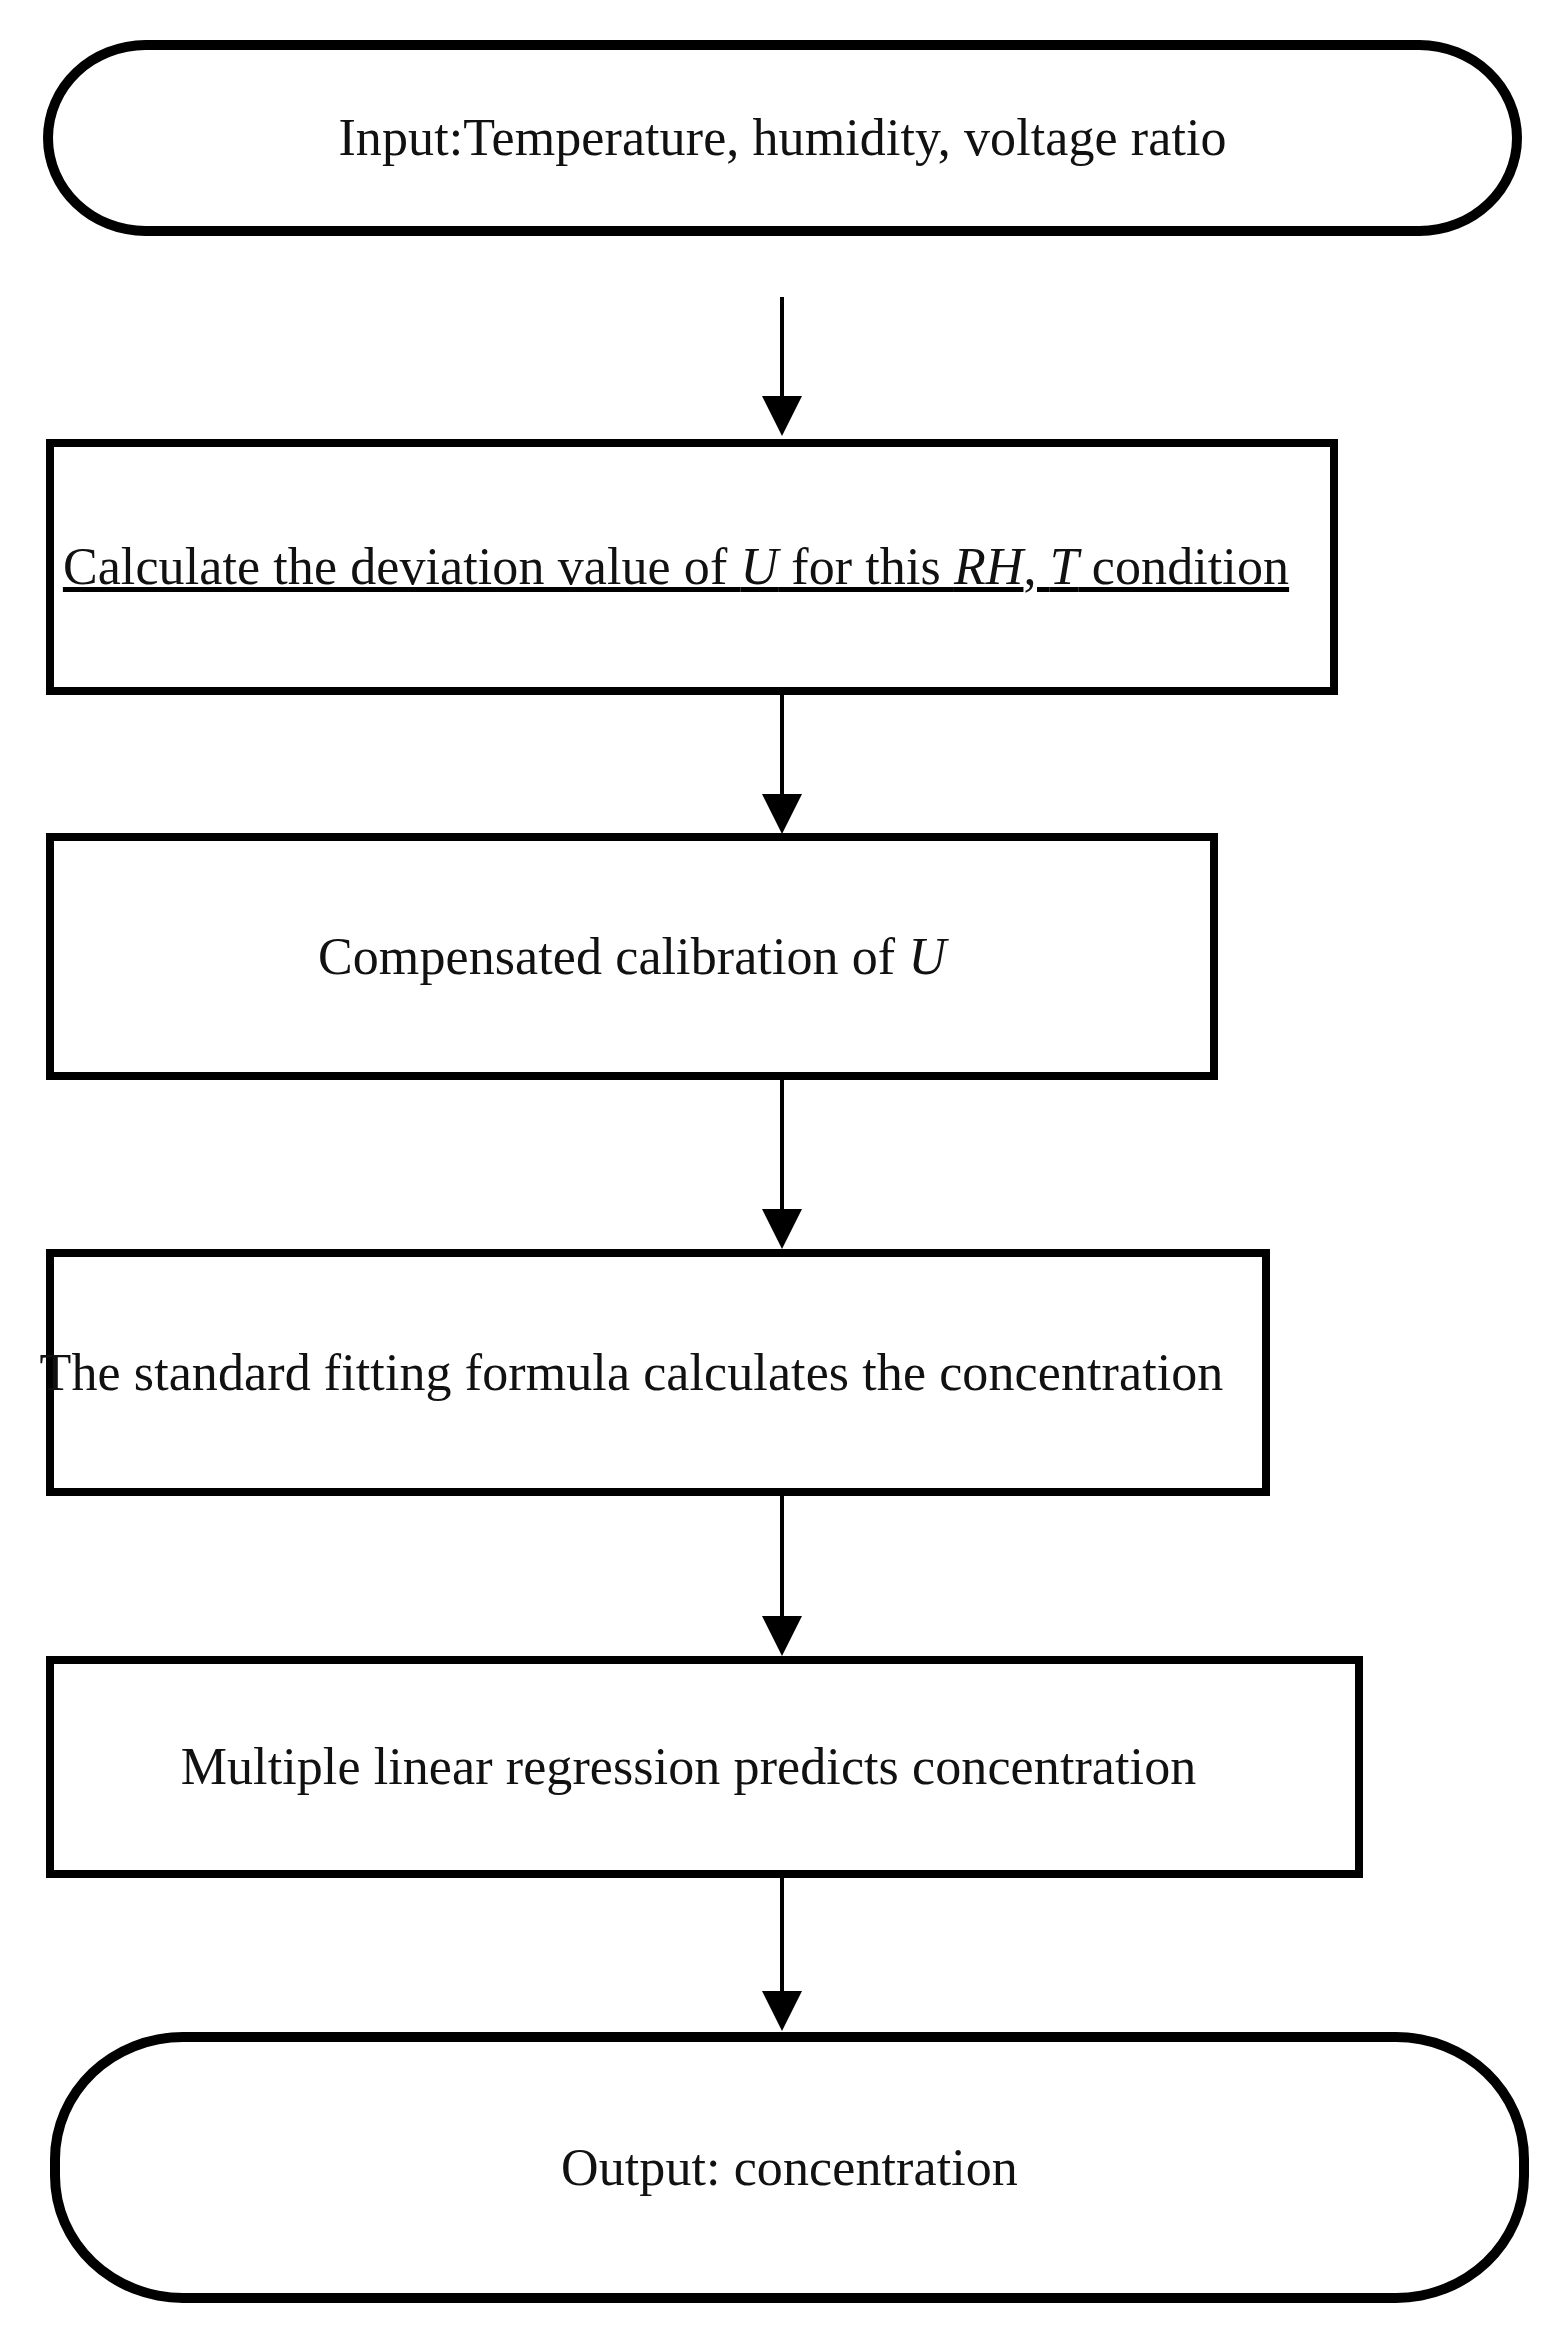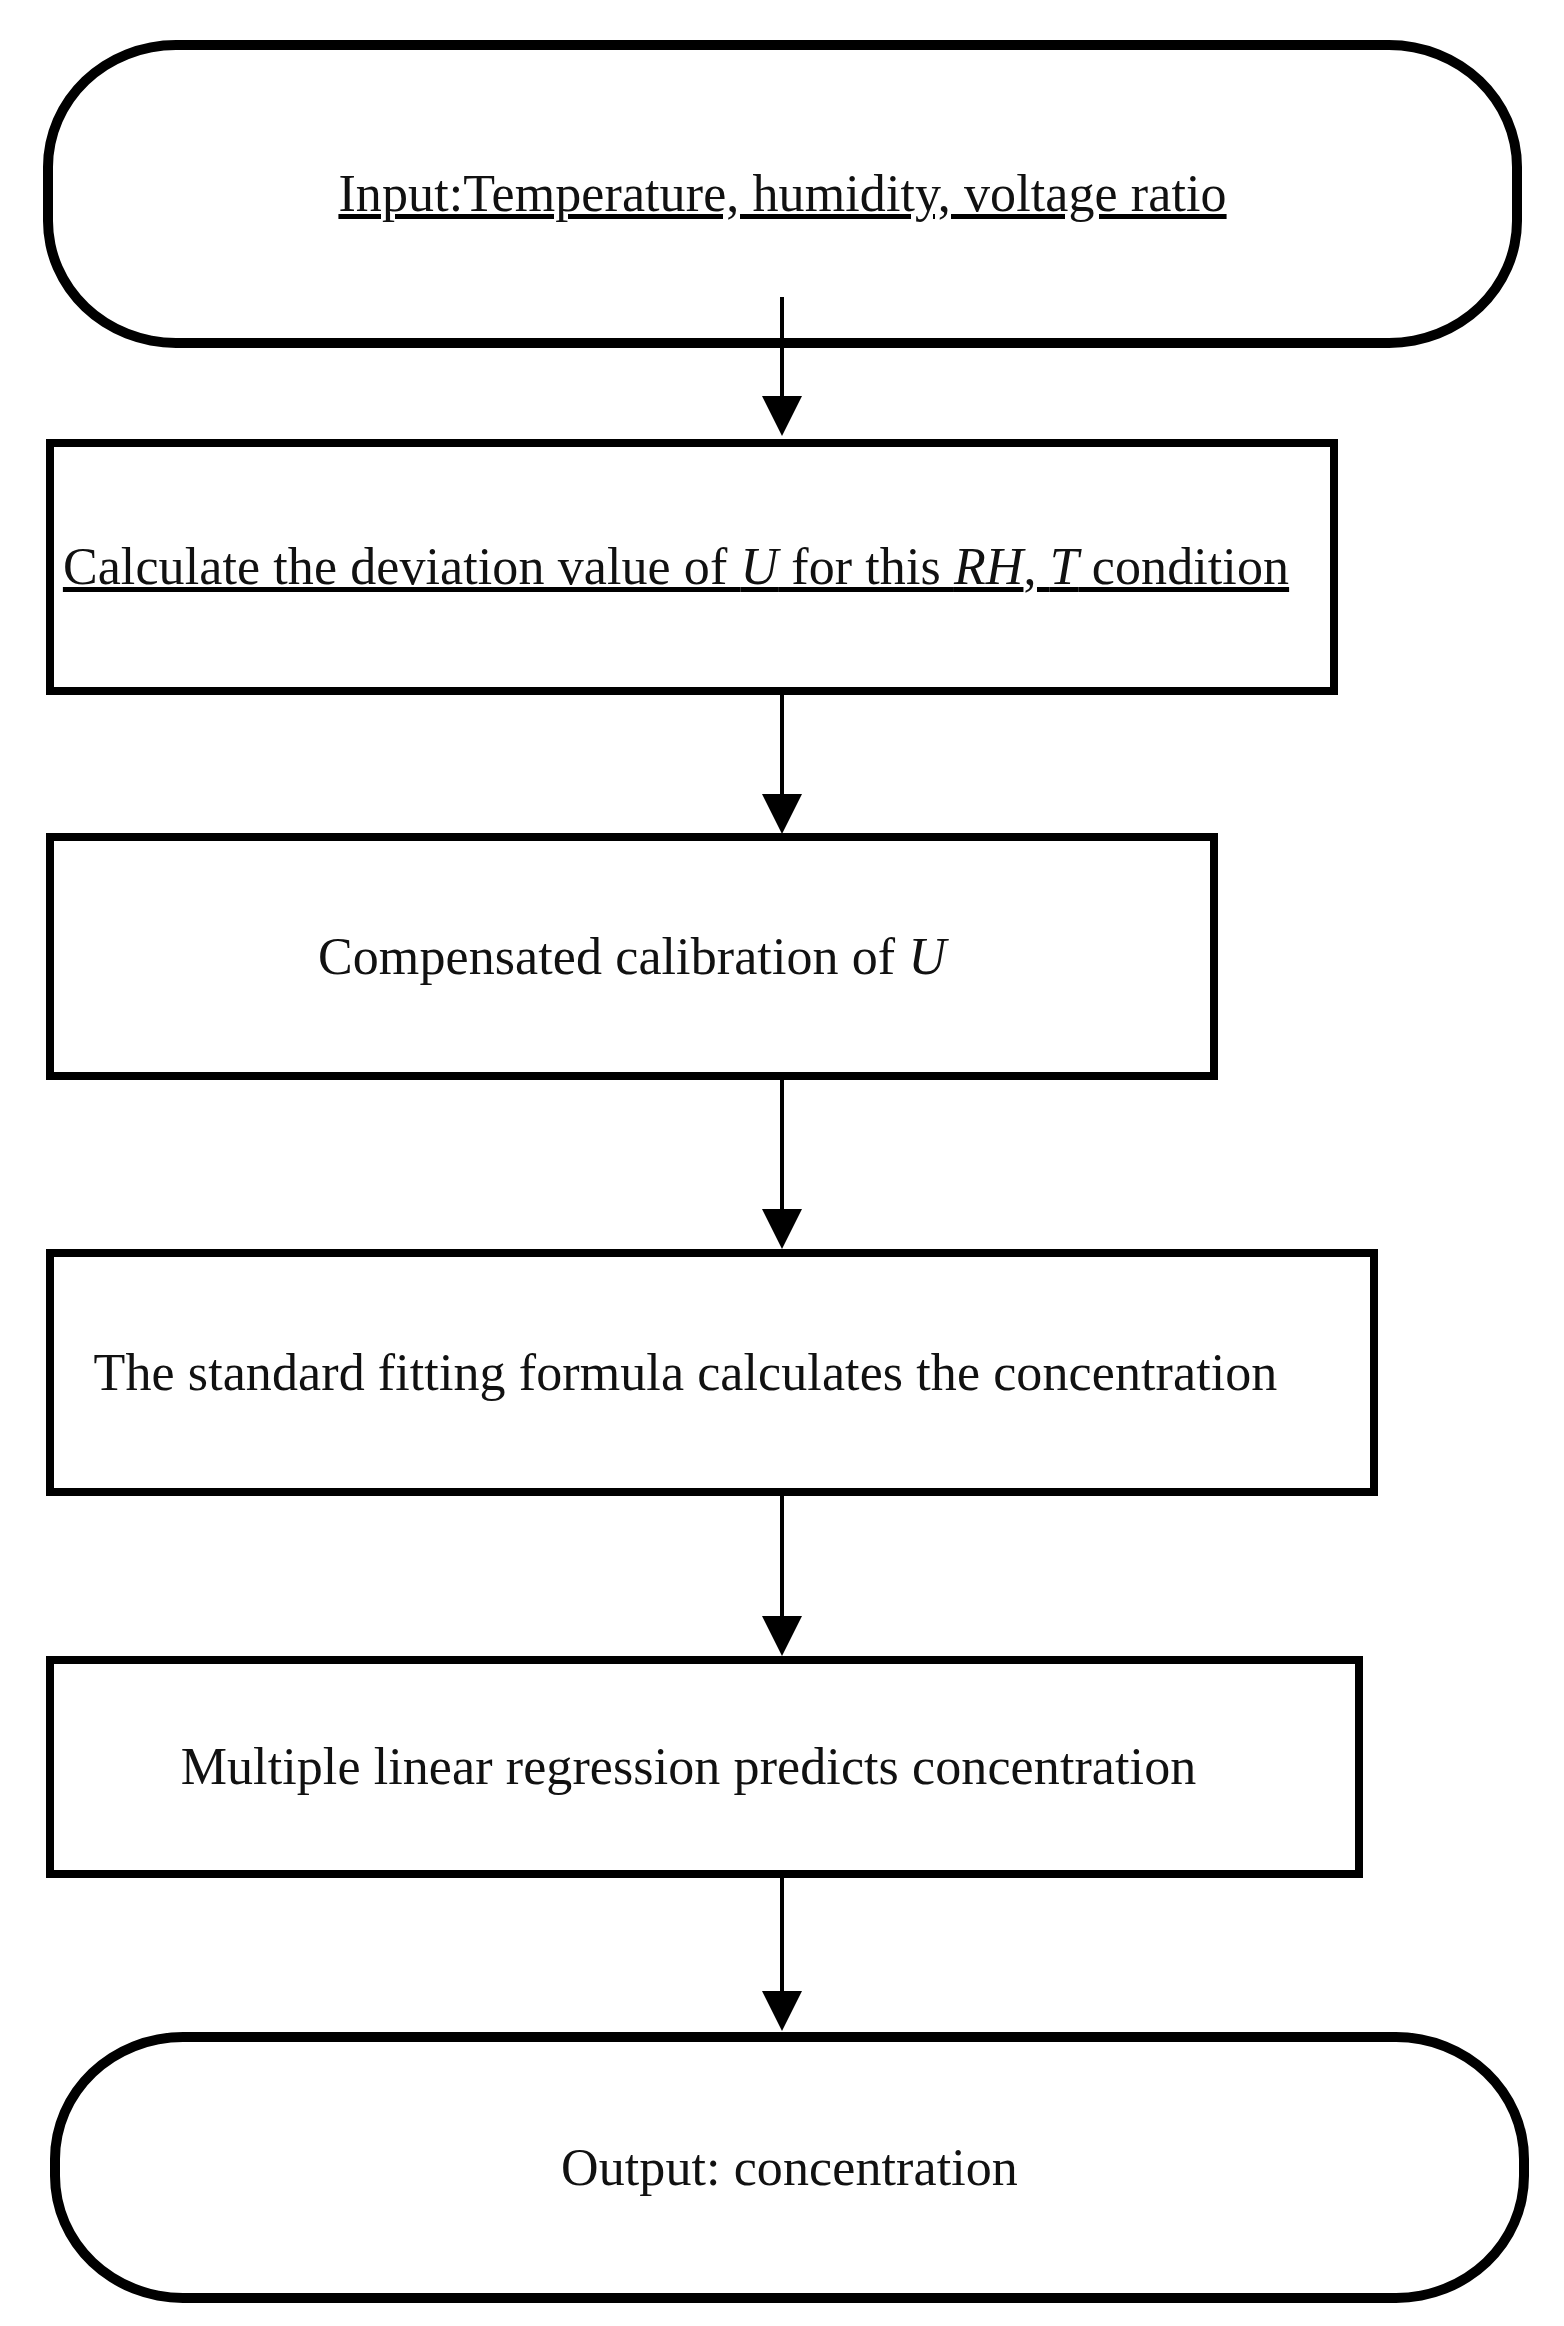--- a/index.html
+++ b/index.html
@@ -82,21 +82,21 @@
     border-left: 20px solid transparent;
     border-right: 20px solid transparent;
     border-top: 40px solid #000000;
   }
 </style>
 </head>
 <body>
 
 <div id="flow-canvas">
 
-  <div class="node terminator" style="left:43px; top:40px; width:1479px; height:308px;text-decoration:underline;">
+  <div class="node terminator" style="left:43px; top:40px; width:1479px; height:196px;">
     <div class="node-label"><span>Input:Temperature, humidity, voltage ratio</span></div>
   </div>
 
   <div class="connector" style="left:761px; top:297px; height:139px;">
     <span class="stem" style="height:99px;"></span>
     <span class="head"></span>
   </div>
 
   <div class="node text-left" style="left:46px; top:439px; width:1292px; height:256px;text-decoration:underline;">
     <div class="node-label"><span>Calculate the deviation value of </span><span class="sym">U</span><span> for this </span><span class="sym">RH</span><span>, </span><span class="sym">T</span><span> condition</span></div>
@@ -109,21 +109,21 @@
 
   <div class="node" style="left:46px; top:833px; width:1172px; height:247px;">
     <div class="node-label"><span>Compensated calibration of </span><span class="sym">U</span></div>
   </div>
 
   <div class="connector" style="left:761px; top:1080px; height:169px;">
     <span class="stem" style="height:129px;"></span>
     <span class="head"></span>
   </div>
 
-  <div class="node text-left-lg" style="left:46px; top:1249px; width:1332px; height:247px;">
+  <div class="node text-left-lg" style="left:46px; top:1249px; width:1224px; height:247px;">
     <div class="node-label"><span>The standard fitting formula calculates the concentration</span></div>
   </div>
 
   <div class="connector" style="left:761px; top:1496px; height:160px;">
     <span class="stem" style="height:120px;"></span>
     <span class="head"></span>
   </div>
 
   <div class="node text-left" style="left:46px; top:1656px; width:1317px; height:222px;">
     <div class="node-label"><span>Multiple linear regression predicts concentration</span></div>

